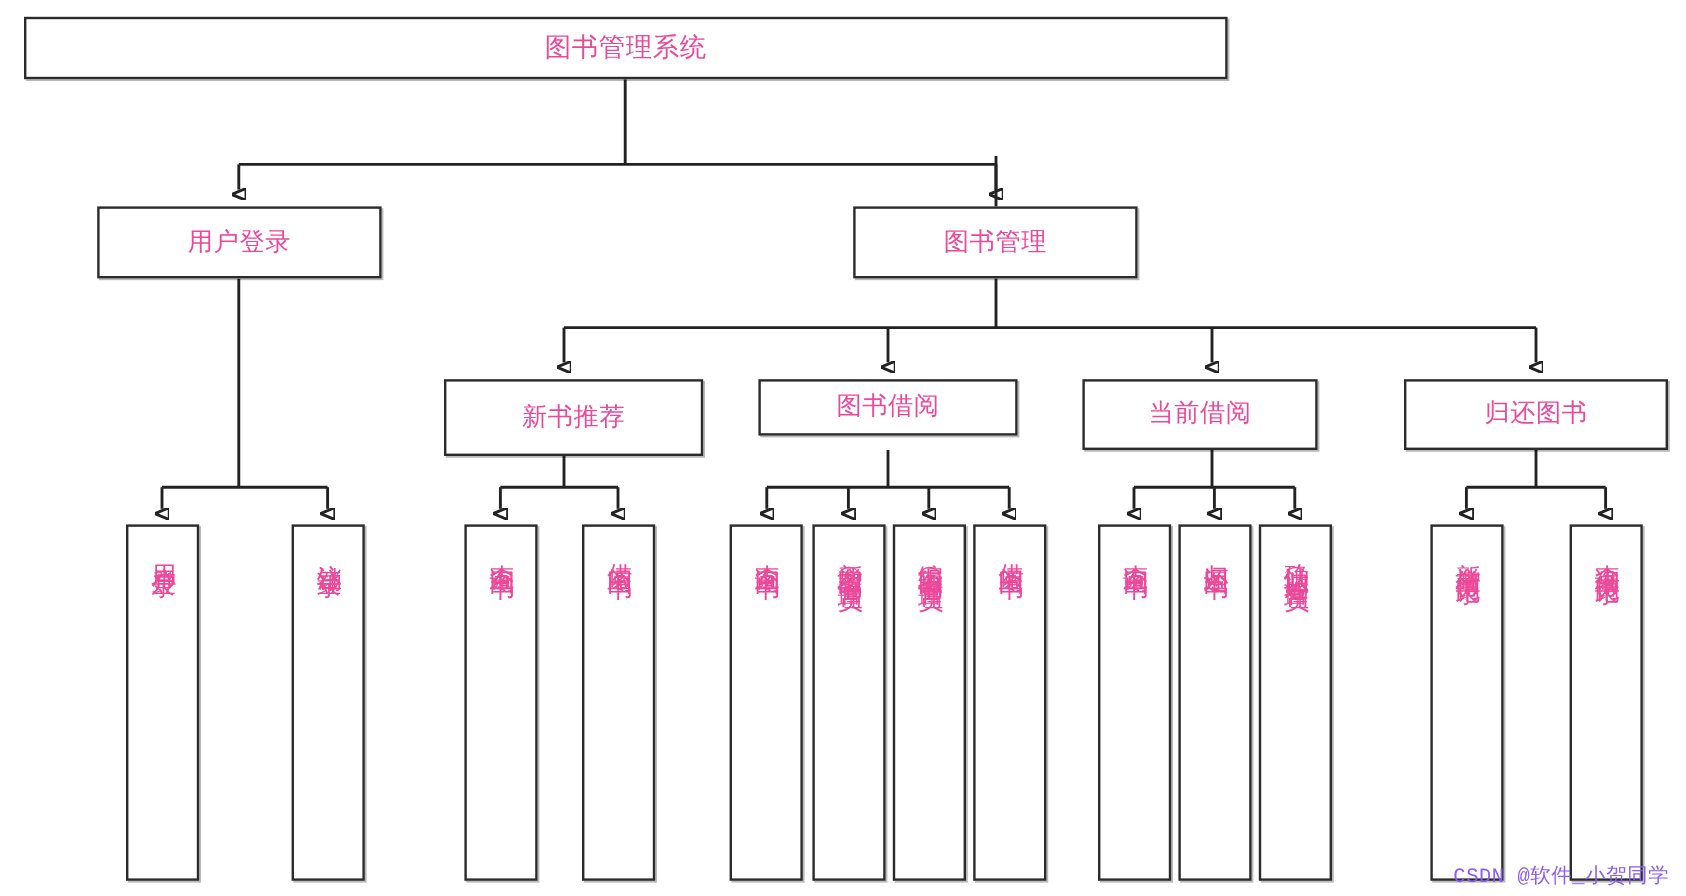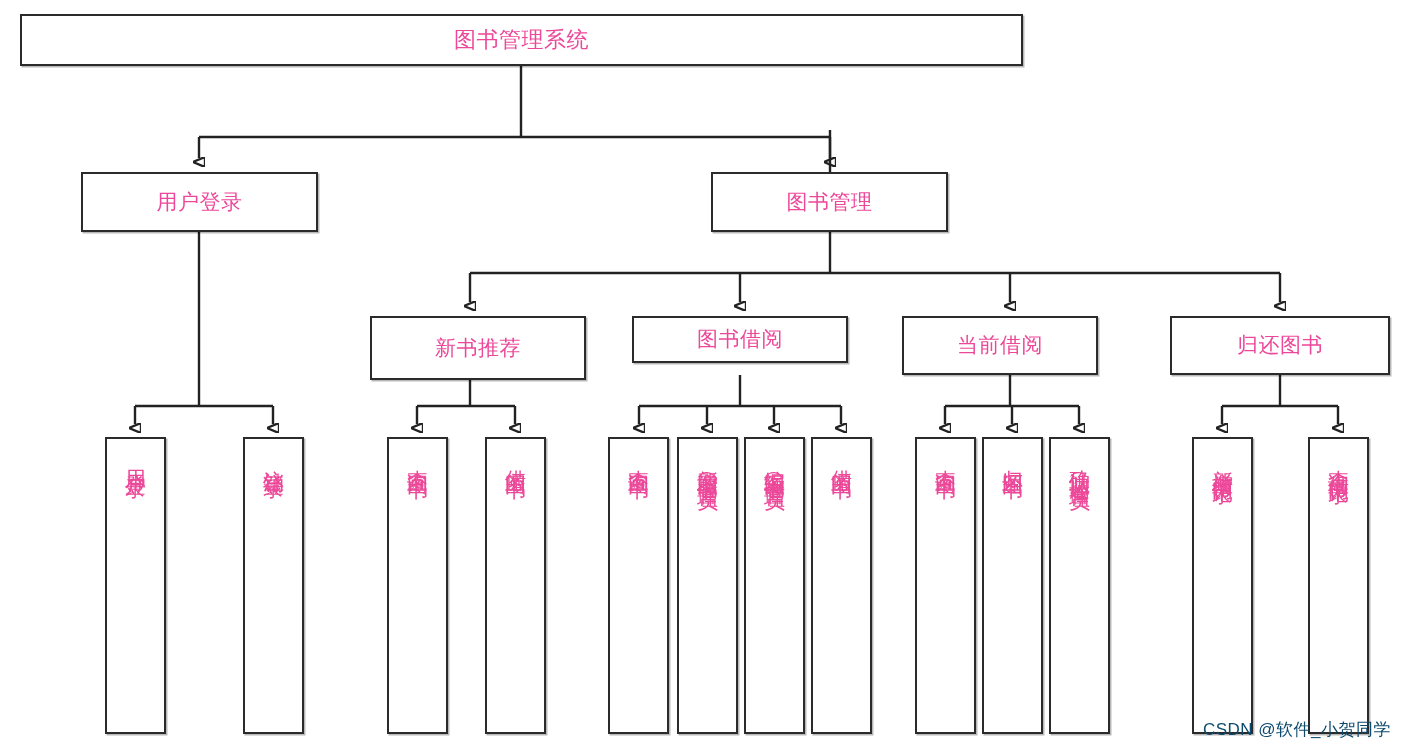--- a/index.html
+++ b/index.html
@@ -70,24 +70,24 @@
     white-space: nowrap;
     text-align: left;
   }
   
   #watermark {
     position: absolute;
     right: 14px;
     bottom: 6px;
     z-index: 6;
     font-size: 17px;
-    color: #0c4a6e;
+    color: #8b5cf6;
     letter-spacing: 0.5px;
     white-space: nowrap;
-    font-family: Liberation Sans, sans-serif;
+    font-family: Liberation Mono, monospace;
   }
 </style>
 </head>
 <body>
 
 <div id="canvas">
 
   <svg id="connectors" viewBox="0 0 1405 747" xmlns="http://www.w3.org/2000/svg">
     <defs>
       <marker id="arrow" markerWidth="10" markerHeight="12" refX="1" refY="6" orient="auto" markerUnits="userSpaceOnUse">

